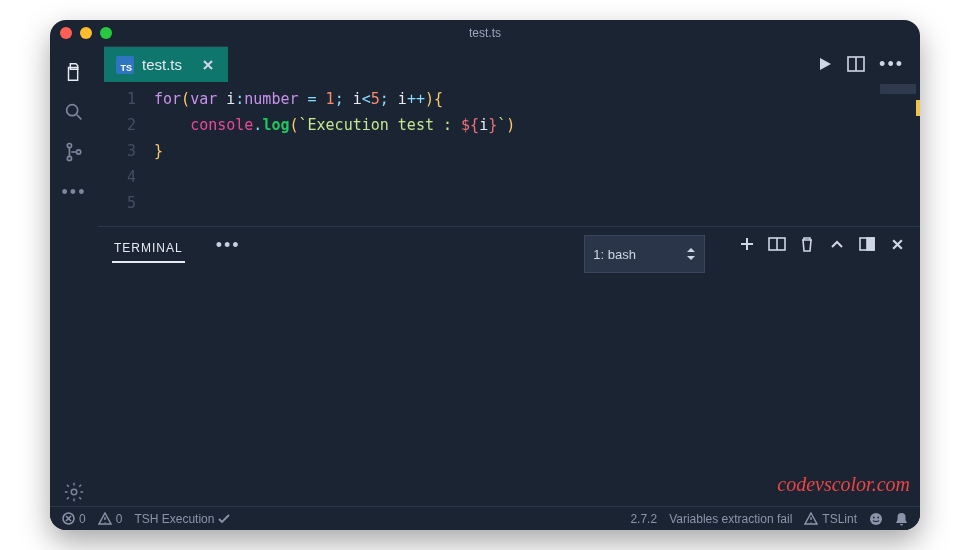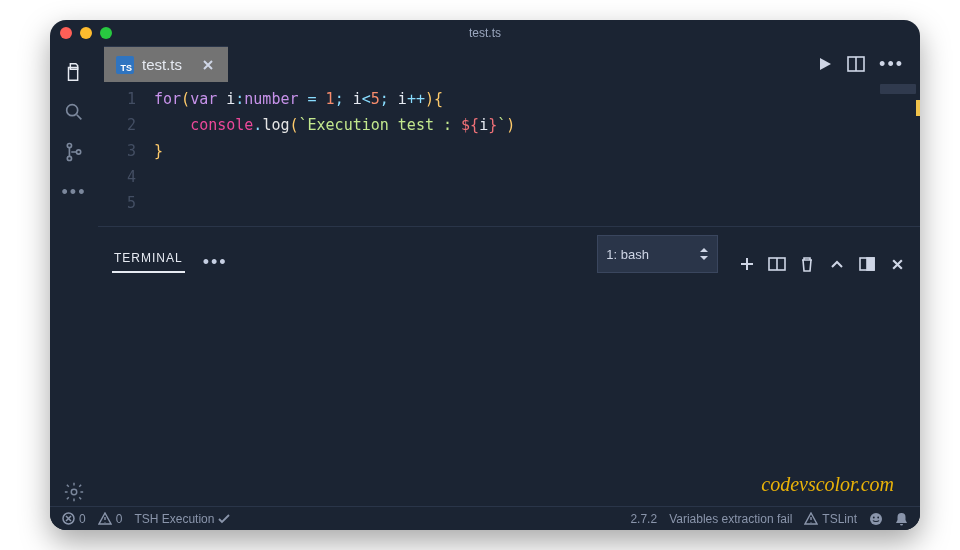--- a/index.html
+++ b/index.html
@@ -44,21 +44,21 @@
   .activity .spacer { flex: 1; }
   .aicon { width: 28px; height: 28px; display: flex; align-items: center; justify-content: center; cursor: pointer; }
   .aicon.active { color: #e6eaf2; }
   .dots { font-size: 18px; letter-spacing: 2px; }
   .main { flex: 1; display: flex; flex-direction: column; min-width: 0; }
   .tabbar {
     height: 36px; display: flex; align-items: center; padding: 0 6px;
   }
   .tab {
     display: flex; align-items: center; gap: 8px;
-    background: #737373;
+    background: #0f766e;
     height: 36px; padding: 0 12px;
     color: #e6eaf2;
     border-top: 1px solid #2a3549;
     font-size: 15px;
   }
   .ts-badge {
     width: 18px; height: 18px; background: #2f74c0; color: #fff;
     font-size: 9px; font-weight: 700; display: flex; align-items: flex-end; justify-content: flex-end;
     padding: 1px 2px; border-radius: 2px;
   }
@@ -75,35 +75,35 @@
   }
   .gutter-row { display: flex; }
   .ln { width: 56px; text-align: right; padding-right: 18px; color: #434e63; user-select: none; }
   .code { white-space: pre; }
   .kw { color: #c792ea; }
   .ident { color: #e6eaf2; }
   .type { color: #c792ea; text-align: right; }
   .num { color: #f78c6c; }
   .op { color: #89ddff; }
   .obj { color: #ec4899; }
-  .fn { color: #e5e5e5; }
+  .fn { color: #22c55e; font-weight: bold; }
   .str { color: #c3e88d; }
   .interp { color: #f07178; }
   .brace { color: #ffcb6b; }
   .minimap {
     position: absolute; right: 4px; top: 2px;
     width: 36px; height: 10px; background: #303a4e; border-radius: 1px;
   }
   .ovh { position:absolute; right:0; top: 18px; width:4px; height:16px; background:#f0c24b; }
   .panel {
     flex: 1; display: flex; flex-direction: column; min-height: 0;
     border-top: 1px solid #2a3549;
   }
   .panel-tabs {
-    display: flex; align-items: flex-end; gap: 10px;
+    display: flex; align-items: flex-start; gap: 23px;
     padding: 8px 14px 0 14px;
     color: #c6cfe2;
   }
   .ptab { font-size: 12px; letter-spacing: 1px; padding: 6px 2px; cursor: pointer;}
   .ptab.active { border-bottom: 2px solid #e6eaf2; color:#e6eaf2;}
   .pmore { font-size: 18px; letter-spacing: 2px; padding: 0 8px; cursor: pointer;}
   .term-select {
     margin-left: auto; display: flex; align-items: center;
     background: #2a3549; border: 1px solid #3a465e;
     height: 38px; padding: 0 8px; font-size: 13px; color:#cfd6e6;
@@ -114,22 +114,22 @@
   .terminal {
     font-family: "Menlo","Consolas",monospace;
     font-size: 15px; line-height: 22px;
     color: #d1d7e4;
     padding: 8px 0 8px 14px;
     flex: 1; overflow: hidden;
     white-space: pre;
   }
   .cursor { display:inline-block; width:8px; height:16px; border:1px solid #d1d7e4; vertical-align:-2px;}
   .watermark {
-    position: absolute; right: 26px; bottom: 34px;
-    color: #eab308; font-family: "Comic Sans MS","Brush Script MT",cursive;
+    position: absolute; right: 10px; bottom: 34px;
+    color: #ef4444; font-family: "Comic Sans MS","Brush Script MT",cursive;
     font-size: 20px; font-style: italic;
   }
   .statusbar {
     height: 24px; background: #1b2433; border-top: 1px solid #2a3549;
     display:flex; align-items:center; gap: 12px;
     padding: 0 12px; color: #8a95ab; font-size: 12px;
   }
   .sb-item { display:flex; align-items:center; gap:4px; cursor:pointer;}
   .sb-spacer { flex:1; }
   svg { display:block; }

